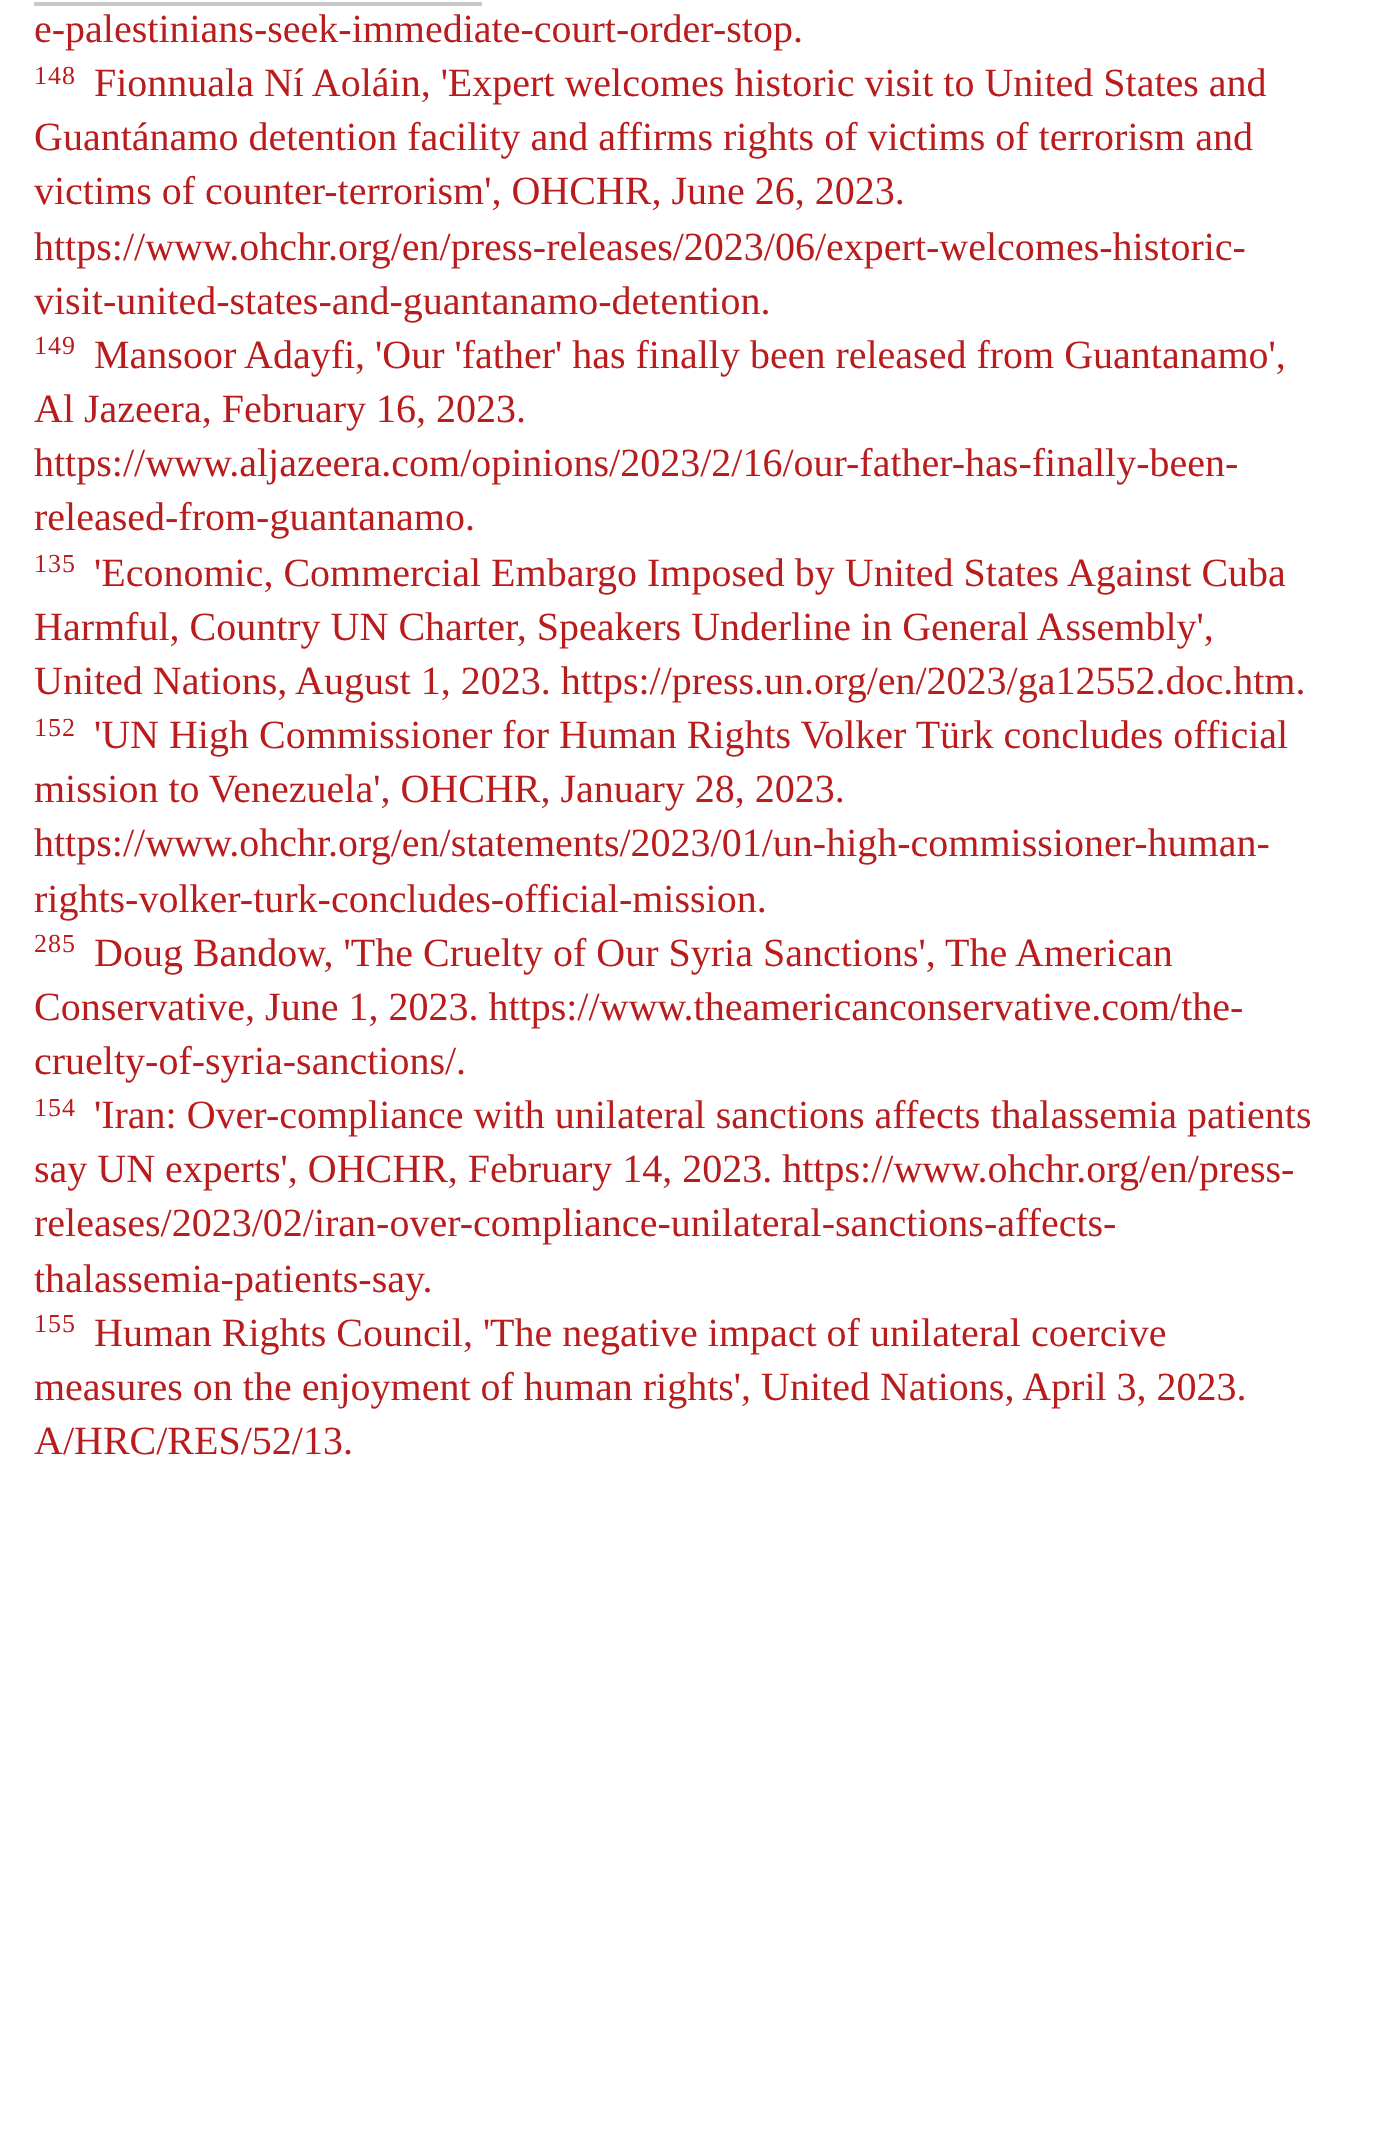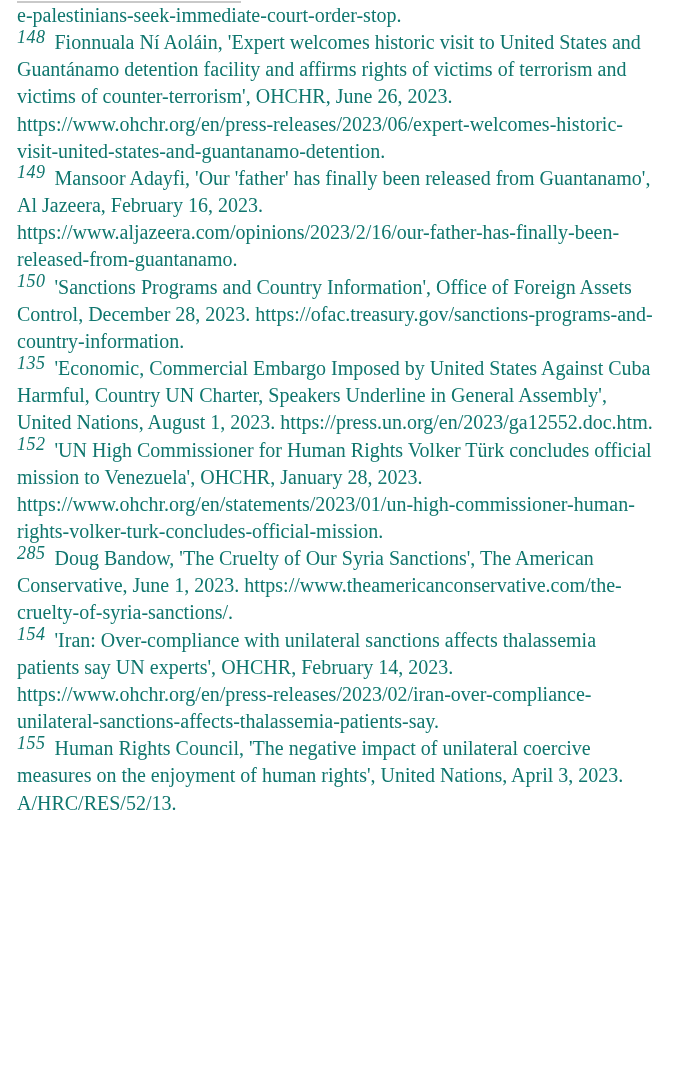--- a/index.html
+++ b/index.html
@@ -23,53 +23,51 @@
     background: #c9c9c9;
   }
   .text-block {
     position: absolute;
     top: 2px;
     left: 17px;
     width: 641px;
     font-family: "Liberation Serif", "DejaVu Serif", serif;
     font-size: 20px;
     line-height: 27.15px;
-    color: #0f766e;
+    color: #b91c1c;
     text-align: left;
   }
   .text-block p {
     margin: 0;
     padding: 0;
     overflow-wrap: break-word;
     word-wrap: break-word;
   }
   sup.fn-num {
-    font-size: 18px;
+    font-size: 13px;
     line-height: 0;
     position: relative;
     top: -6.5px;
     vertical-align: baseline;
     margin-right: 9px;
     letter-spacing: 0.5px;
-    font-style: italic;
   }
   .seg.italic { }
   .seg.normal, .seg.url { font-style: normal; }
 </style>
 </head>
 <body>
 
 <div class="page">
   <div class="top-artifact"></div>
   <main class="text-block">
     <p>e-palestinians-seek-immediate-court-order-stop.</p>
     <div>
         <p><sup class="fn-num">148</sup><span class="seg normal">Fionnuala Ní Aoláin, 'Expert welcomes historic visit to United States and Guantánamo detention facility and affirms rights of victims of terrorism and victims of counter-terrorism', </span><span class="seg italic">OHCHR</span><span class="seg normal">, June 26, 2023. </span><span class="seg url">https://www.ohchr.org/en/press-releases/2023/06/expert-welcomes-historic-visit-united-states-and-guantanamo-detention.</span></p>
         <p><sup class="fn-num">149</sup><span class="seg normal">Mansoor Adayfi, 'Our 'father' has finally been released from Guantanamo', </span><span class="seg italic">Al Jazeera</span><span class="seg normal">, February 16, 2023. </span><span class="seg url">https://www.aljazeera.com/opinions/2023/2/16/our-father-has-finally-been-released-from-guantanamo.</span></p>
-        <p><sup class="fn-num">150</sup><span class="seg normal">'Sanctions Programs and Country Information', </span><span class="seg italic">Office of Foreign Assets Control</span><span class="seg normal">, December 28, 2023. </span><span class="seg url">https://ofac.treasury.gov/sanctions-programs-and-country-information.</span></p>
         <p><sup class="fn-num">135</sup><span class="seg normal">'Economic, Commercial Embargo Imposed by United States Against Cuba Harmful, Country UN Charter, Speakers Underline in General Assembly', </span><span class="seg italic">United Nations</span><span class="seg normal">, August 1, 2023. </span><span class="seg url">https://press.un.org/en/2023/ga12552.doc.htm.</span></p>
         <p><sup class="fn-num">152</sup><span class="seg normal">'UN High Commissioner for Human Rights Volker Türk concludes official mission to Venezuela', </span><span class="seg italic">OHCHR</span><span class="seg normal">, January 28, 2023. </span><span class="seg url">https://www.ohchr.org/en/statements/2023/01/un-high-commissioner-human-rights-volker-turk-concludes-official-mission.</span></p>
         <p><sup class="fn-num">285</sup><span class="seg normal">Doug Bandow, 'The Cruelty of Our Syria Sanctions', </span><span class="seg italic">The American Conservative</span><span class="seg normal">, June 1, 2023. </span><span class="seg url">https://www.theamericanconservative.com/the-cruelty-of-syria-sanctions/.</span></p>
         <p><sup class="fn-num">154</sup><span class="seg normal">'Iran: Over-compliance with unilateral sanctions affects thalassemia patients say UN experts', </span><span class="seg italic">OHCHR</span><span class="seg normal">, February 14, 2023. </span><span class="seg url">https://www.ohchr.org/en/press-releases/2023/02/iran-over-compliance-unilateral-sanctions-affects-thalassemia-patients-say.</span></p>
         <p><sup class="fn-num">155</sup><span class="seg normal">Human Rights Council, 'The negative impact of unilateral coercive measures on the enjoyment of human rights', </span><span class="seg italic">United Nations</span><span class="seg normal">, April 3, 2023. </span><span class="seg italic">A/HRC/RES/52/13</span><span class="seg normal">.</span></p>
       </div>
   </main>
 </div>
 
 </body></html>

